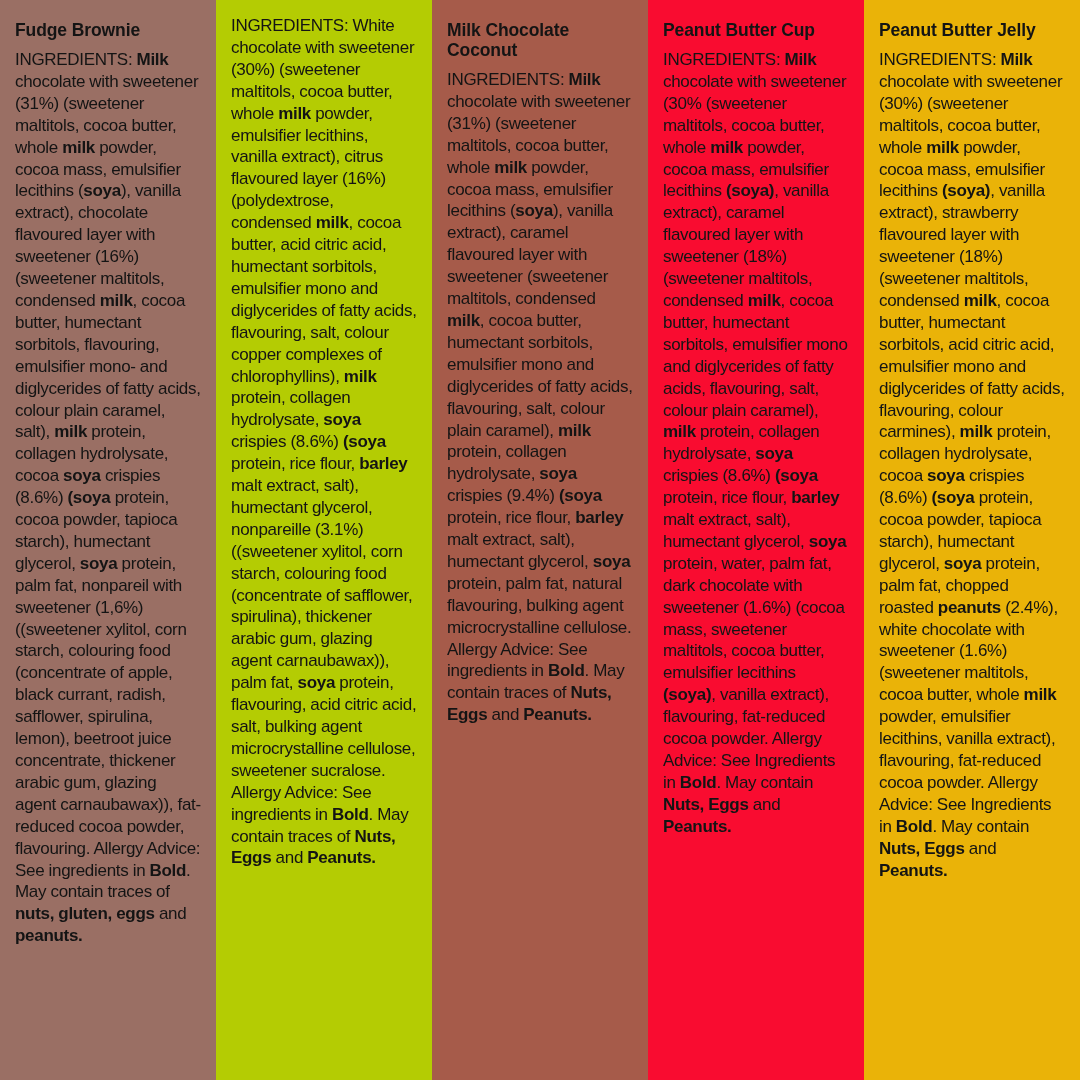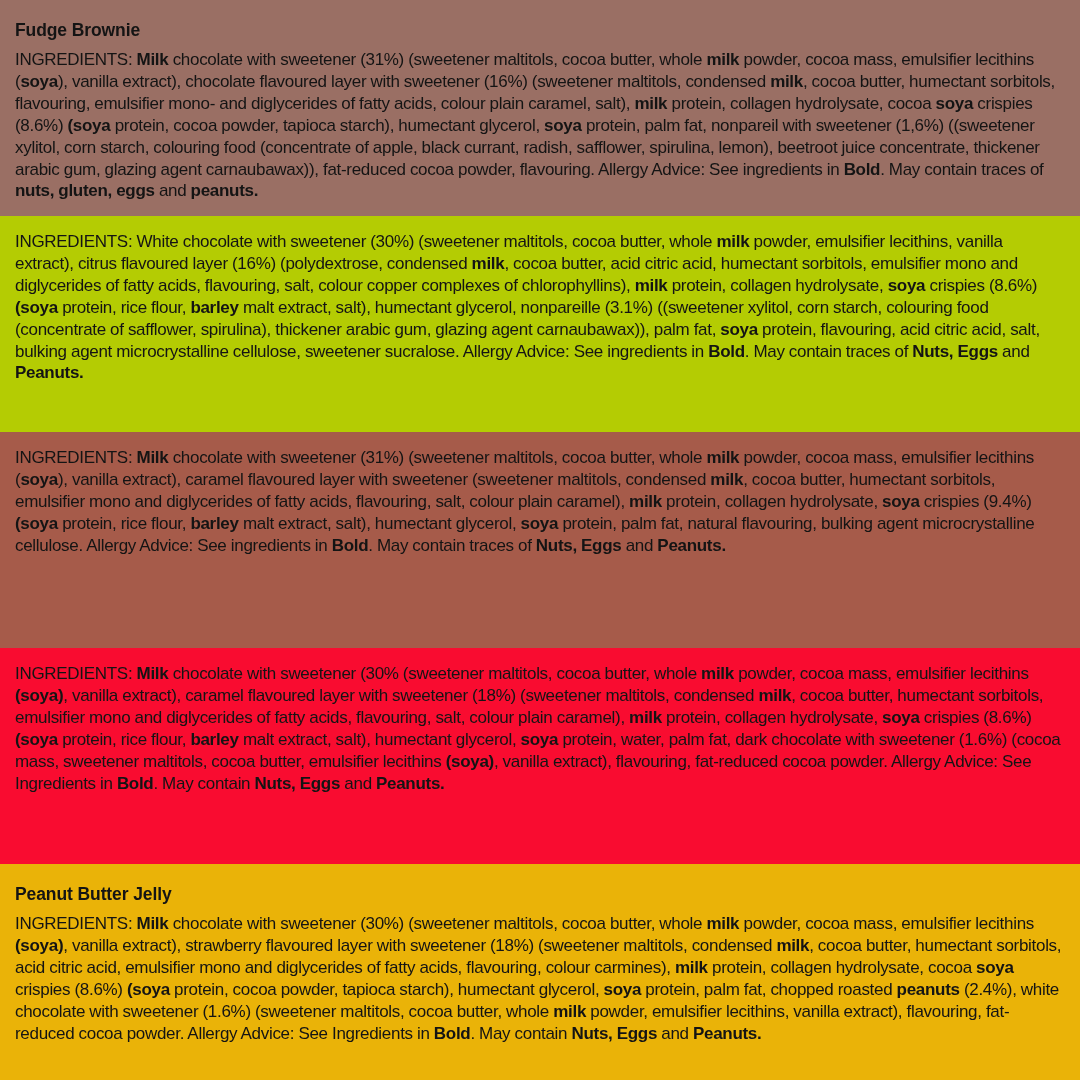--- a/index.html
+++ b/index.html
@@ -8,21 +8,21 @@
     background: #ffffff;
   }
   body {
     width: 1080px;
     height: 1080px;
     font-family: "Liberation Sans", sans-serif;
     color: #141414;
   }
   .poster {
     display: flex;
-    flex-direction: column;
+    flex-direction: row;
     width: 1080px;
     height: 1080px;
     overflow: hidden;
   }
   .band {
     flex: 1 1 0;
     box-sizing: border-box;
     padding: 15px 15px 0 15px;
     overflow: hidden;
   }
@@ -52,24 +52,26 @@
   <section class="band" style="background: rgb(154, 111, 100);">
     <h2 class="band-title">Fudge Brownie</h2>
     <p class="band-text"><span>INGREDIENTS: </span><b>Milk</b><span> chocolate with sweetener (31%) (sweetener maltitols, cocoa butter, whole </span><b>milk</b><span> powder, cocoa mass, emulsifier lecithins (</span><b>soya</b><span>), vanilla extract), chocolate flavoured layer with sweetener (16%) (sweetener maltitols, condensed </span><b>milk</b><span>, cocoa butter, humectant sorbitols, flavouring, emulsifier mono- and diglycerides of fatty acids, colour plain caramel, salt), </span><b>milk</b><span> protein, collagen hydrolysate, cocoa </span><b>soya</b><span> crispies (8.6%) </span><b>(soya</b><span> protein, cocoa powder, tapioca starch), humectant glycerol, </span><b>soya</b><span> protein, palm fat, nonpareil with sweetener (1,6%) ((sweetener xylitol, corn starch, colouring food (concentrate of apple, black currant, radish, safflower, spirulina, lemon), beetroot juice concentrate, thickener arabic gum, glazing agent carnaubawax)),  fat-reduced cocoa powder, flavouring. Allergy Advice: See ingredients in </span><b>Bold</b><span>. May contain traces of </span><b>nuts, gluten, eggs</b><span> and </span><b>peanuts.</b></p>
   </section>
 
   <section class="band" style="background: rgb(180, 204, 3);">
     <p class="band-text"><span>INGREDIENTS: White chocolate with sweetener (30%) (sweetener maltitols, cocoa butter, whole </span><b>milk</b><span> powder, emulsifier lecithins, vanilla extract), citrus flavoured layer (16%) (polydextrose, condensed </span><b>milk</b><span>, cocoa butter, acid citric acid, humectant sorbitols, emulsifier mono and diglycerides of fatty acids, flavouring, salt, colour copper complexes of chlorophyllins), </span><b>milk</b><span> protein, collagen hydrolysate, </span><b>soya</b><span> crispies (8.6%) </span><b>(soya</b><span> protein, rice flour, </span><b>barley</b><span> malt extract, salt), humectant glycerol, nonpareille (3.1%) ((sweetener xylitol, corn starch, colouring food (concentrate of safflower, spirulina), thickener arabic gum, glazing agent carnaubawax)), palm fat, </span><b>soya</b><span> protein, flavouring, acid citric acid, salt, bulking agent microcrystalline cellulose, sweetener sucralose. Allergy Advice: See ingredients in </span><b>Bold</b><span>. May contain traces of </span><b>Nuts, Eggs</b><span> and </span><b>Peanuts.</b></p>
   </section>
 
   <section class="band" style="background: rgb(166, 91, 74);">
+    <h2 class="band-title">Milk Chocolate Coconut</h2>
     <p class="band-text"><span>INGREDIENTS: </span><b>Milk</b><span> chocolate with sweetener (31%) (sweetener maltitols, cocoa butter, whole </span><b>milk</b><span> powder, cocoa mass, emulsifier lecithins (</span><b>soya</b><span>), vanilla extract), caramel flavoured layer with sweetener (sweetener maltitols, condensed </span><b>milk</b><span>, cocoa butter, humectant sorbitols, emulsifier mono and diglycerides of fatty acids, flavouring, salt, colour plain caramel), </span><b>milk</b><span> protein, collagen hydrolysate, </span><b>soya</b><span> crispies (9.4%) </span><b>(soya</b><span> protein, rice flour, </span><b>barley</b><span> malt extract, salt), humectant glycerol, </span><b>soya</b><span> protein, palm fat, natural flavouring, bulking agent microcrystalline cellulose. Allergy Advice: See ingredients in </span><b>Bold</b><span>. May contain traces of </span><b>Nuts, Eggs</b><span> and </span><b>Peanuts.</b></p>
   </section>
 
   <section class="band" style="background: rgb(249, 12, 48);">
+    <h2 class="band-title">Peanut Butter Cup</h2>
     <p class="band-text"><span>INGREDIENTS: </span><b>Milk</b><span> chocolate with sweetener (30% (sweetener maltitols, cocoa butter, whole </span><b>milk</b><span> powder, cocoa mass, emulsifier lecithins </span><b>(soya)</b><span>, vanilla extract), caramel flavoured layer with sweetener (18%) (sweetener maltitols, condensed </span><b>milk</b><span>, cocoa butter, humectant sorbitols, emulsifier mono and diglycerides of fatty acids, flavouring, salt, colour plain caramel), </span><b>milk</b><span> protein, collagen hydrolysate, </span><b>soya</b><span> crispies (8.6%) </span><b>(soya</b><span> protein, rice flour, </span><b>barley</b><span> malt extract, salt), humectant glycerol, </span><b>soya</b><span> protein, water, palm fat, dark chocolate with sweetener (1.6%) (cocoa mass, sweetener maltitols, cocoa butter, emulsifier lecithins </span><b>(soya)</b><span>, vanilla extract), flavouring, fat-reduced cocoa powder. Allergy Advice: See Ingredients in </span><b>Bold</b><span>. May contain </span><b>Nuts, Eggs</b><span> and </span><b>Peanuts.</b></p>
   </section>
 
   <section class="band" style="background: #eab308;">
     <h2 class="band-title">Peanut Butter Jelly</h2>
     <p class="band-text"><span>INGREDIENTS: </span><b>Milk</b><span> chocolate with sweetener (30%) (sweetener maltitols, cocoa butter, whole </span><b>milk</b><span> powder, cocoa mass, emulsifier lecithins </span><b>(soya)</b><span>, vanilla extract), strawberry flavoured layer with sweetener (18%) (sweetener maltitols, condensed </span><b>milk</b><span>, cocoa butter, humectant sorbitols, acid citric acid, emulsifier mono and diglycerides of fatty acids, flavouring, colour carmines), </span><b>milk</b><span> protein, collagen hydrolysate, cocoa </span><b>soya</b><span> crispies (8.6%) </span><b>(soya</b><span> protein, cocoa powder, tapioca starch), humectant glycerol, </span><b>soya</b><span> protein, palm fat, chopped roasted </span><b>peanuts</b><span> (2.4%), white chocolate with sweetener (1.6%) (sweetener maltitols, cocoa butter, whole </span><b>milk</b><span> powder, emulsifier lecithins, vanilla extract), flavouring, fat-reduced cocoa powder. Allergy Advice: See Ingredients in </span><b>Bold</b><span>. May contain </span><b>Nuts, Eggs</b><span> and </span><b>Peanuts.</b></p>
   </section>
 
 </div>
 

